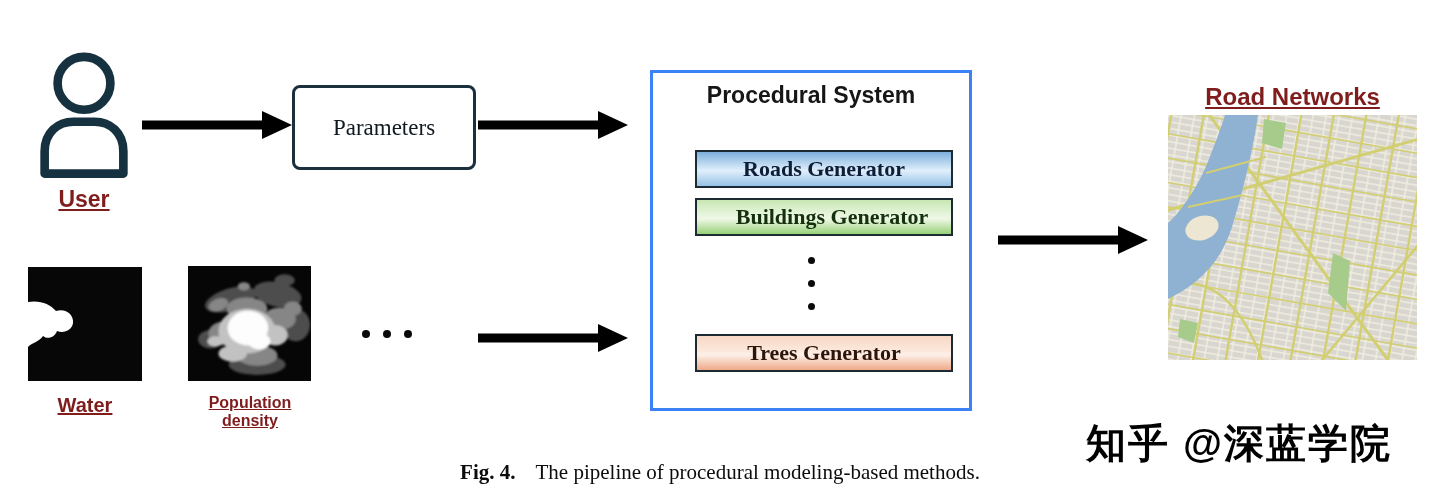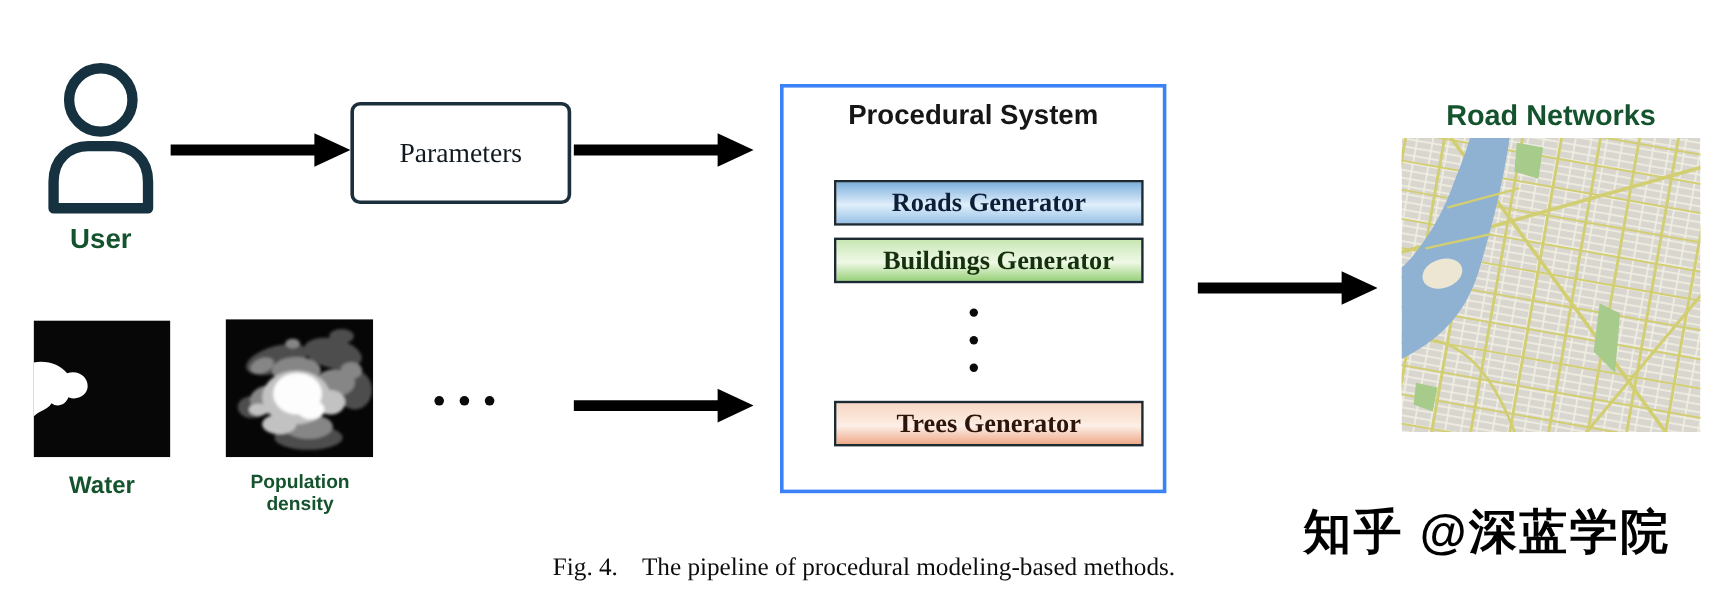--- a/index.html
+++ b/index.html
@@ -1,21 +1,21 @@
 <!DOCTYPE html>
 <html><head>
 <meta charset="utf-8">
 <style>
   html,body{margin:0;padding:0;background:#ffffff;}
   #stage{
     position:relative;width:1440px;height:498px;background:#ffffff;overflow:hidden;
     font-family:"Liberation Sans",sans-serif;color:#111;
   }
   .abs{position:absolute;}
-  .heading{font-weight:bold;color:#14532d;}
+  .heading{font-weight:bold;color:#7f1d1d;text-decoration:underline;}
 
   
   #user-icon{left:36px;top:50px;width:96px;height:130px;}
   #user-label{left:36px;top:186px;width:96px;text-align:center;font-size:23px;}
 
   
   .flow-arrow{height:30px;width:150px;}
   #arrow-1{left:142px;top:110px;}
   #arrow-2{left:478px;top:110px;}
   #arrow-3{left:998px;top:225px;}
@@ -56,21 +56,21 @@
   #hdots{left:362px;top:330px;display:flex;gap:13px;align-items:center;}
   .dot-lg{width:8px;height:8px;border-radius:50%;background:#0a0a0a;}
 
   
   #road-networks-label{left:1168px;top:83px;width:249px;text-align:center;font-size:24px;}
   #map{left:1168px;top:115px;width:249px;height:245px;}
 
   
   #caption{left:0;top:460px;width:1440px;text-align:center;
     font-family:"Liberation Serif",serif;font-size:21px;color:#0c0c0c;}
-  #caption .cap-label{margin-right:20px;}
+  #caption .cap-label{margin-right:20px;font-weight:bold;}
   #watermark{left:1086px;top:416px;width:340px;font-size:40px;letter-spacing:2px;
     color:#000000;font-weight:bold;white-space:nowrap;}
 </style>
 </head>
 <body>
 
 <div id="stage">
 
   <svg id="user-icon" class="abs" viewBox="0 0 100 132">
     <circle cx="50" cy="33" r="27.5" fill="none" stroke="#16313f" stroke-width="9"></circle>

